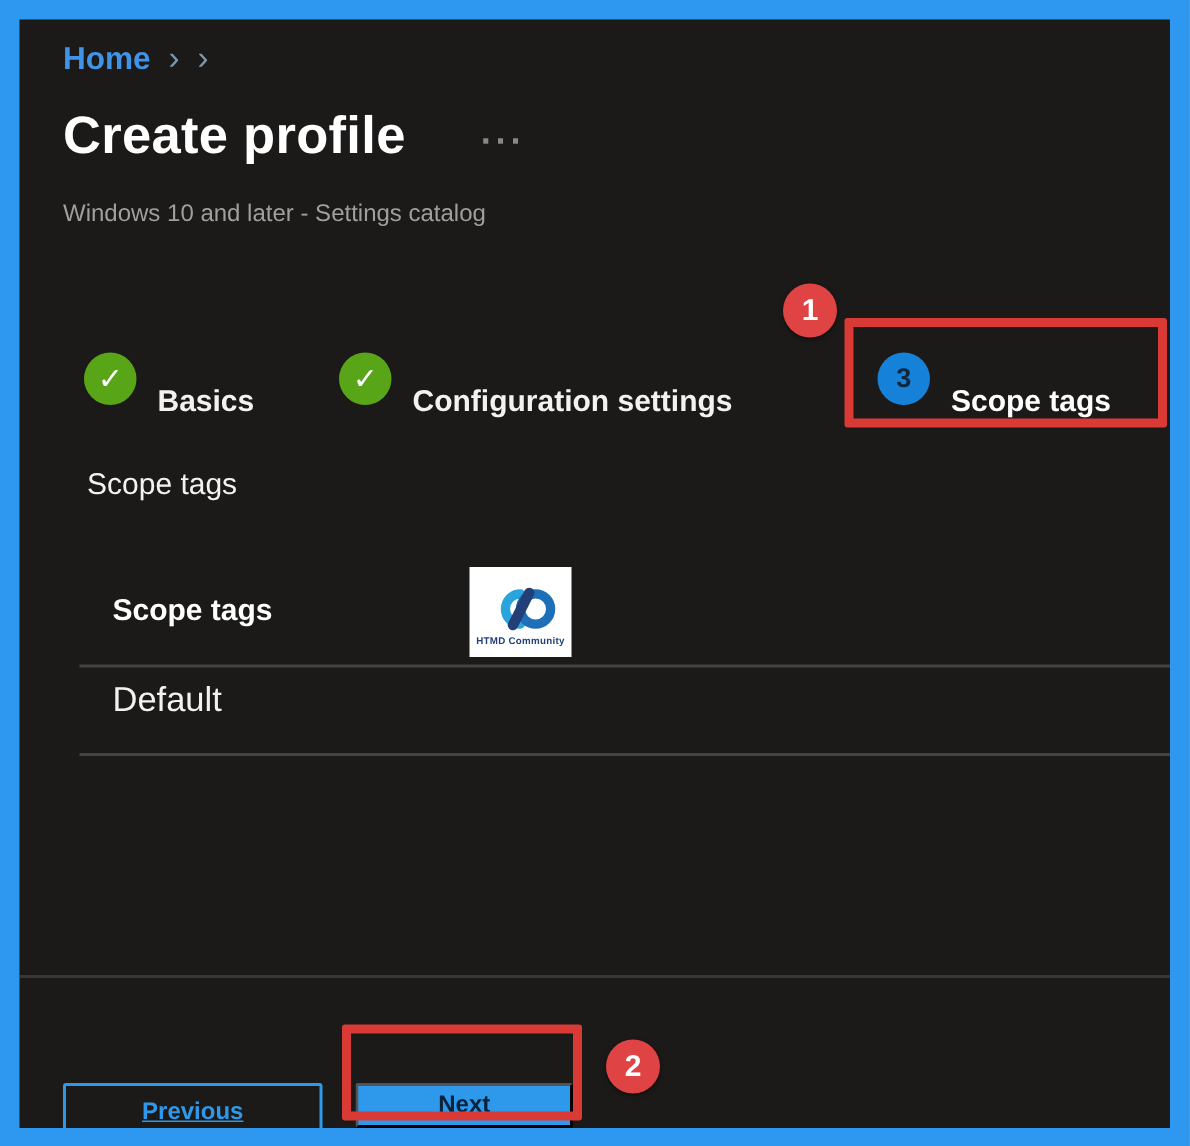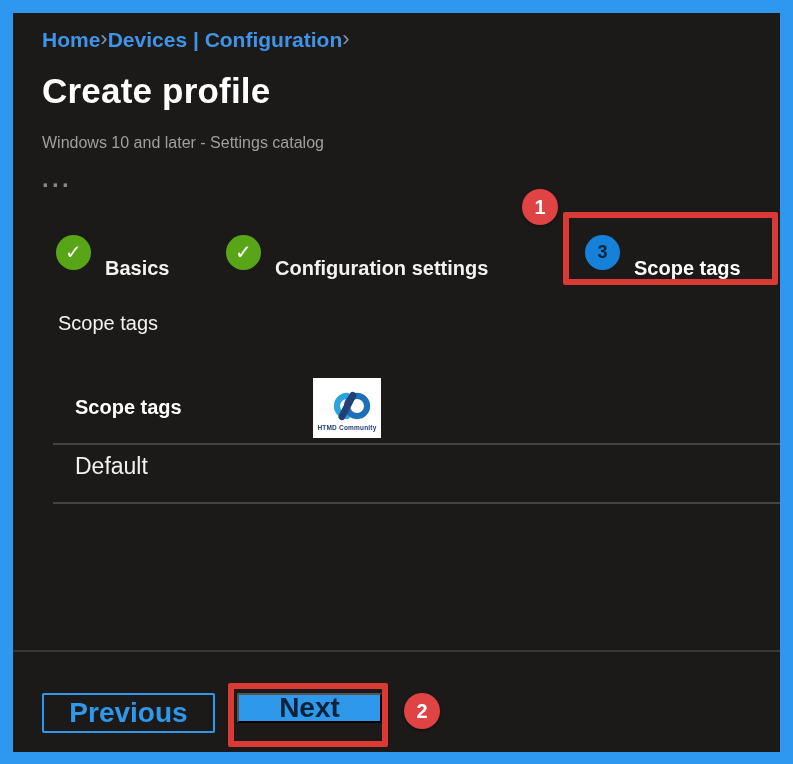--- a/index.html
+++ b/index.html
@@ -6,26 +6,26 @@
     --frame:#2e97f0; --background:#1b1a19; --text:#ffffff; --text-soft:#f3f2f1;
     --subtitle_gray:#a19f9d; --breadcrumb_blue:#4094e8; --link_blue:#3694e8;
     --green:#58a618; --step_blue:#1581d8; --red:#d93a36; --red_badge:#e04343;
     --next_bg:#2e99ea; --next_text:#0a2239; --divider:#454341; --sep_gray:#7e97ab;
   }
   *{margin:0;padding:0;box-sizing:border-box;}
   body{width:793px;height:764px;font-family:"Liberation Sans","DejaVu Sans",sans-serif;}
   .frame{width:793px;height:764px;background:var(--frame);padding:13px 13px 12px 13px;}
   .page{position:relative;width:767px;height:739px;background:var(--background);overflow:hidden;}
 
-  .breadcrumb{position:absolute;left:29px;top:14px;display:flex;align-items:center;gap:0;
+  .breadcrumb{position:absolute;left:29px;top:14px;display:flex;align-items:center;gap:12px;
     font-size:21px;font-weight:600;}
   .crumb{color:var(--breadcrumb_blue);cursor:pointer;}
   .crumb-sep{color:var(--sep_gray);font-size:22px;font-weight:400;transform:translateY(-1px);}
 
-  .title-row{position:absolute;left:29px;top:58px;display:flex;align-items:flex-start;gap:50px;flex-direction:column;}
+  .title-row{position:absolute;left:29px;top:58px;display:flex;align-items:flex-start;gap:50px;}
   .page-title{color:var(--text);font-size:35px;font-weight:700;letter-spacing:.2px;}
   .more-menu{color:#8a8886;font-size:24px;font-weight:700;letter-spacing:2px;margin-top:10px;cursor:pointer;}
   .subtitle{position:absolute;left:29px;top:121px;color:var(--subtitle_gray);font-size:16px;}
 
   .step{position:absolute;top:221px;display:flex;align-items:center;height:36px;cursor:pointer;}
   .step-circle{width:35px;height:35px;border-radius:50%;display:flex;align-items:center;justify-content:center;flex:none;}
   .step-circle.done{background:var(--green);color:#fff;font-size:20px;font-weight:700;}
   .step-circle.current{background:var(--step_blue);color:#10263b;font-size:18px;font-weight:700;}
   .step-label{color:var(--text-soft);font-size:20px;font-weight:600;margin-left:14px;white-space:nowrap;margin-top:32px;}
   .step-label.current{font-weight:700;color:#fff;}
@@ -40,22 +40,22 @@
   .div1{left:40px;right:0;top:430px;}
   .div2{left:40px;right:0;top:489px;}
   .div-footer{left:0;right:0;top:637px;background:#383735;}
 
   .select-link{position:absolute;left:45px;top:525px;color:var(--link_blue);font-size:21px;font-weight:600;cursor:pointer;}
 
   .logo-box{position:absolute;left:300px;top:365px;width:68px;height:60px;background:#fff;
     display:flex;flex-direction:column;align-items:center;justify-content:center;padding-top:3px;}
   .logo-text{font-size:6.5px;font-weight:700;color:#223f77;margin-top:1px;letter-spacing:.2px;}
 
-  .btn{position:absolute;top:680px;display:flex;align-items:center;justify-content:center;
-    font-size:28px;font-weight:700;border-radius:2px;cursor:pointer;}
+  .btn{position:absolute;top:709px;display:flex;align-items:center;justify-content:center;
+    font-size:16px;font-weight:700;border-radius:2px;cursor:pointer;text-decoration:underline;}
   .btn-previous{left:29px;width:173px;height:40px;border:2px solid var(--next_bg);color:var(--next_bg);background:transparent;}
   .btn-next{left:224px;width:145px;height:30px;background:var(--next_bg);color:var(--next_text);}
 
   .anno-rect{position:absolute;border:6px solid var(--red);border-radius:2px;pointer-events:none;}
   .rect-step{left:550px;top:199px;width:215px;height:73px;}
   .rect-next{left:215px;top:670px;width:160px;height:64px;}
   .anno-badge{position:absolute;width:36px;height:36px;border-radius:50%;background:var(--red_badge);
     color:#fff;font-size:20px;font-weight:700;display:flex;align-items:center;justify-content:center;
     box-shadow:0 1px 3px rgba(0,0,0,.5);}
   .badge-1{left:509px;top:176px;}
@@ -63,21 +63,20 @@
 </style>
 </head>
 <body>
 
 <div class="frame">
   <div class="page">
 
     <nav class="breadcrumb">
       <span class="crumb">Home</span>
       <span class="crumb-sep">›</span>
-      <span class="crumb">Devices | Configuration</span>
       <span class="crumb-sep">›</span>
     </nav>
 
     <div class="title-row">
       <h1 class="page-title">Create profile</h1>
       <span class="more-menu">···</span>
     </div>
     <div class="subtitle">Windows 10 and later - Settings catalog</div>
 
     <div class="step step-basics">

